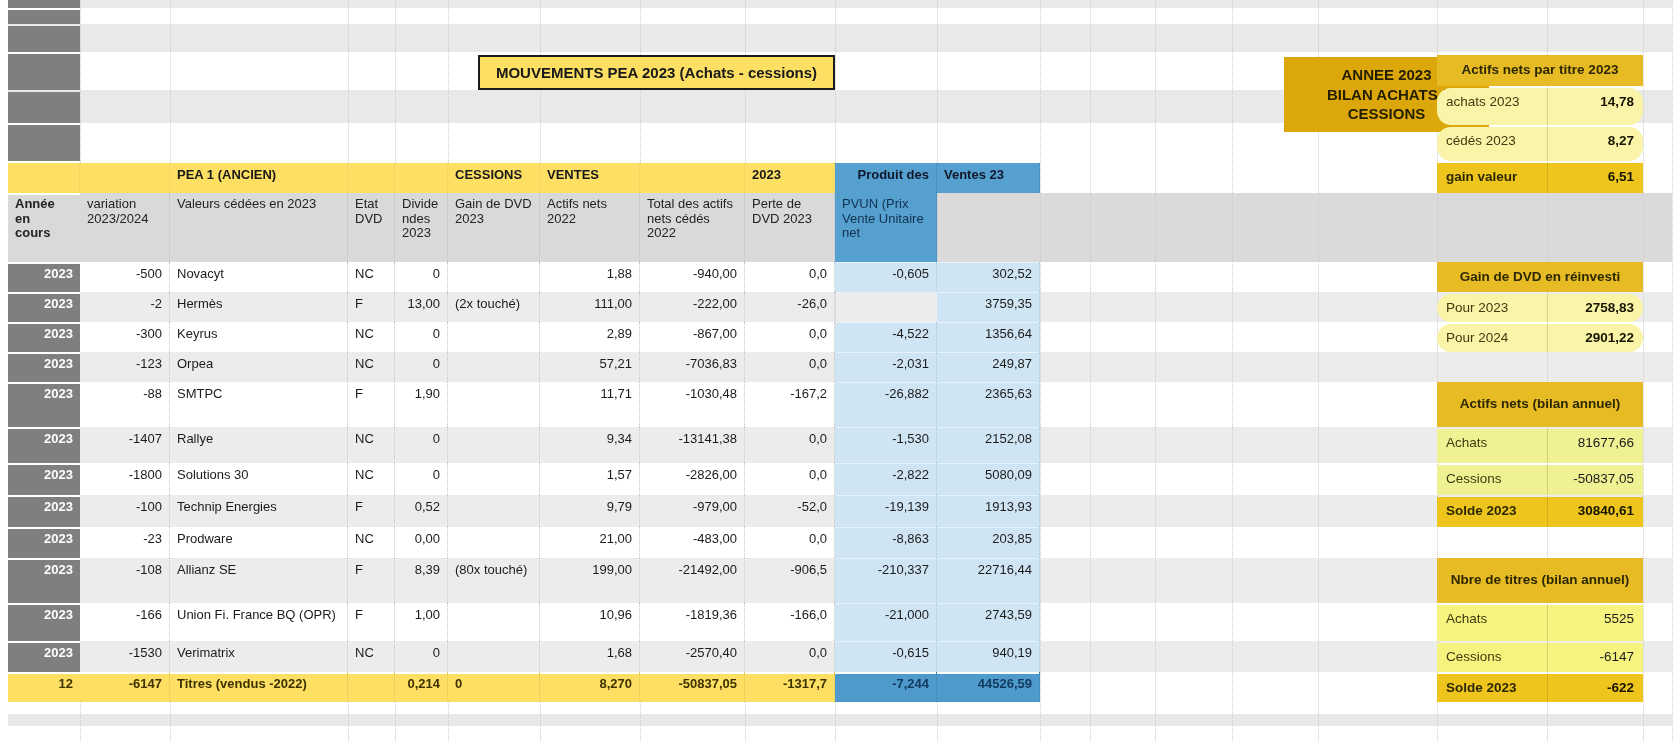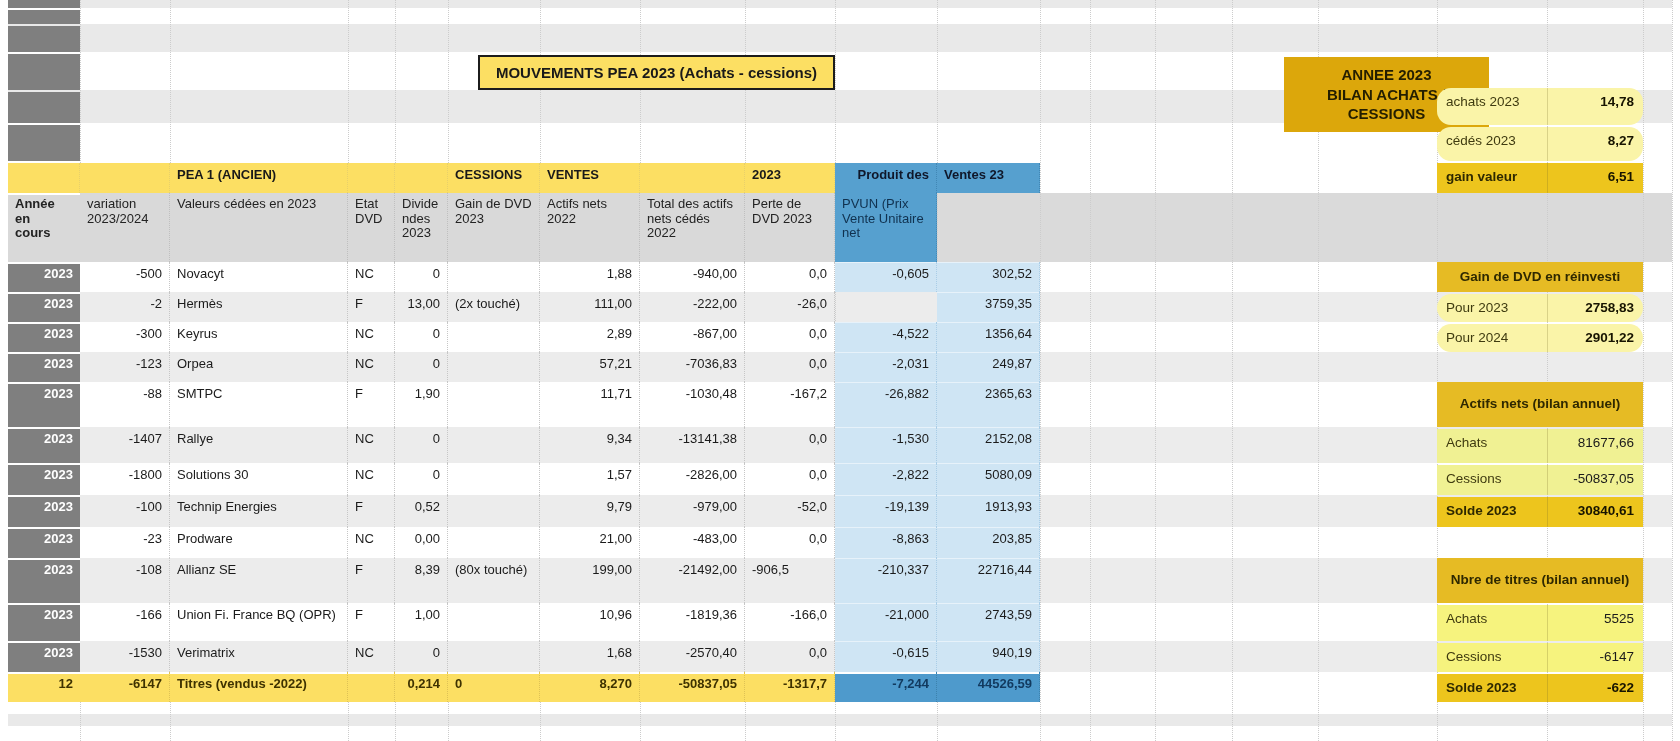--- a/index.html
+++ b/index.html
@@ -233,21 +233,21 @@
         </div>
         <div class="trow shade" style="height: 45px;">
           <div class="tcell acell" style="width: 72px; text-align: right;">2023</div>
           <div class="tcell" style="width: 90px; text-align: right;">-108</div>
           <div class="tcell" style="width: 178px; text-align: left;">Allianz SE</div>
           <div class="tcell" style="width: 47px; text-align: left;">F</div>
           <div class="tcell" style="width: 53px; text-align: right;">8,39</div>
           <div class="tcell" style="width: 92px; text-align: left;">(80x touché)</div>
           <div class="tcell" style="width: 100px; text-align: right;">199,00</div>
           <div class="tcell" style="width: 105px; text-align: right;">-21492,00</div>
-          <div class="tcell" style="width: 90px; ">-906,5</div>
+          <div class="tcell" style="width: 90px; text-align: right;">-906,5</div>
           <div class="tcell blue" style="width: 102px; text-align: right;">-210,337</div>
           <div class="tcell blue" style="width: 103px; text-align: right;">22716,44</div>
         </div>
         <div class="trow" style="height: 38px;">
           <div class="tcell acell" style="width: 72px; text-align: right;">2023</div>
           <div class="tcell" style="width: 90px; text-align: right;">-166</div>
           <div class="tcell" style="width: 178px; text-align: left;">Union Fi. France BQ (OPR)</div>
           <div class="tcell" style="width: 47px; text-align: left;">F</div>
           <div class="tcell" style="width: 53px; text-align: right;">1,00</div>
           <div class="tcell" style="width: 92px; text-align: left;"></div>
@@ -285,20 +285,21 @@
         </div>
       </div>
   </div>
 
   <div id="annee-box">
     <div>ANNEE 2023</div>
     <div>BILAN ACHATS /</div>
     <div>CESSIONS</div>
   </div>
 
+  <div class="mini-head" style="top:55px;height:31px">Actifs nets par titre 2023</div>
   <div class="mini-row light" style="top:88px;height:37px">
     <div class="lbl">achats 2023</div>
     <div class="val b">14,78</div>
   </div>
   <div class="mini-row light" style="top:127px;height:34px">
     <div class="lbl">cédés 2023</div>
     <div class="val b">8,27</div>
   </div>
   <div class="mini-row goldrow" style="top:163px;height:30px">
     <div class="lbl">gain valeur</div>

